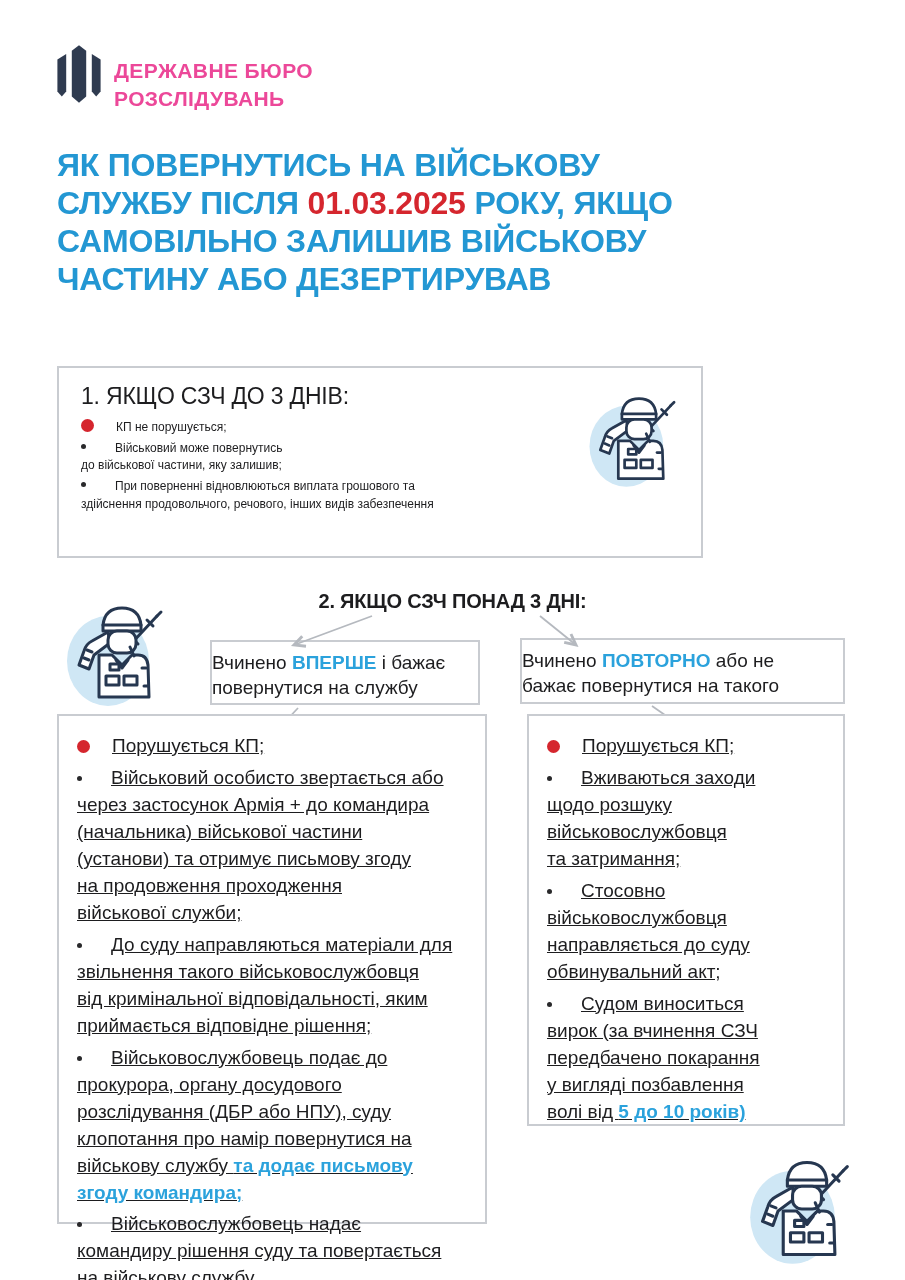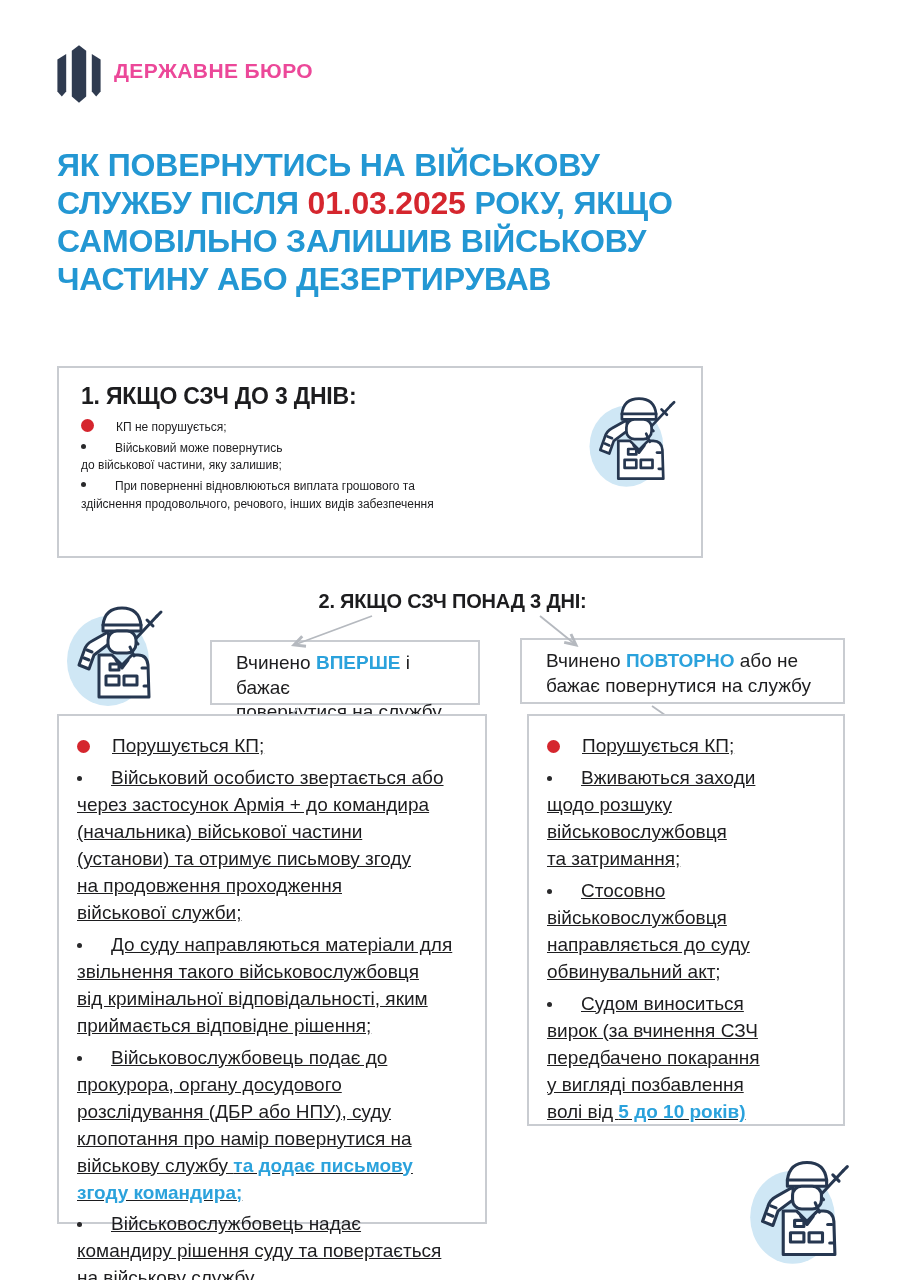--- a/index.html
+++ b/index.html
@@ -22,36 +22,36 @@
   .logo-text{position:absolute;left:114px;top:57px;font-size:21px;font-weight:700;
     color:#ec4899;line-height:1.33;letter-spacing:.4px;}
 
   
   .title{position:absolute;left:57px;top:146px;width:790px;font-size:32px;font-weight:700;
     color:var(--title-blue);line-height:1.19;letter-spacing:-.2px;white-space:pre-line;}
 
   
   .box{position:absolute;background:#fff;border:2px solid var(--border);}
   .box1{left:57px;top:366px;width:646px;height:192px;padding:15px 22px;}
-  .box-heading{font-size:23px;font-weight:700;color:var(--ink);margin-bottom:9px;letter-spacing:-.2px;}
+  .box-heading{font-size:23px;font-weight:400;color:var(--ink);margin-bottom:9px;letter-spacing:-.2px;}
 
   .item{white-space:pre-line;font-size:12px;line-height:1.43;margin-bottom:4px;color:var(--ink);}
   .bullet{display:inline-block;border-radius:50%;}
   .bullet.red{width:13px;height:13px;background:var(--red);margin-right:22px;vertical-align:-1px;}
   .bullet.dot{width:5px;height:5px;background:#29292b;margin-right:29px;vertical-align:3px;}
 
   .c-red{color:var(--red);}
   .c-blue{color:var(--blue);font-weight:700;}
   .title .c-red{font-weight:700;text-align:right;}
 
   
   .h2-sec2{position:absolute;left:0;top:590px;width:905px;text-align:center;
     font-size:20px;font-weight:700;color:var(--ink);letter-spacing:-.2px;}
   .branch{position:absolute;background:#fff;border:2px solid var(--border);
-    font-size:19px;line-height:1.3;padding:9px 24px;white-space:pre-line;}
+    font-size:19px;line-height:1.3;padding:9px 0;white-space:pre-line;}
   .branch-left{left:210px;top:640px;width:270px;height:65px;}
   .branch-right{left:520px;top:638px;width:325px;height:66px;}
 
   .content-left{left:57px;top:714px;width:430px;height:510px;padding:17px 18px;}
   .content-right{left:527px;top:714px;width:318px;height:412px;padding:17px 18px;}
   .content-left .item,.content-right .item{font-size:19px;line-height:1.42;margin-bottom:5px;text-decoration:underline;}
 
   
   .soldier{position:absolute;}
   .soldier.s1{left:585px;top:386px;width:108px;height:108px;}
@@ -96,20 +96,21 @@
 
   <svg class="logo-icon" viewBox="0 0 60 76">
     <g fill="#2f3b50">
       <polygon points="3,20 14,13 14,60 8.5,66 3,60"></polygon>
       <polygon points="46,13 57,20 57,60 51.5,66 46,60"></polygon>
       <polygon points="30,2 39,9 39,66 30,74 21,66 21,9"></polygon>
     </g>
   </svg>
   <div class="logo-text">
     <div>ДЕРЖАВНЕ БЮРО</div>
+    <div>РОЗСЛІДУВАНЬ</div>
   </div>
 
   <h1 class="title"><span>ЯК ПОВЕРНУТИСЬ НА ВІЙСЬКОВУ
 СЛУЖБУ ПІСЛЯ </span><span class="c-red">01.03.2025</span><span> РОКУ, ЯКЩО
 САМОВІЛЬНО ЗАЛИШИВ ВІЙСЬКОВУ
 ЧАСТИНУ АБО ДЕЗЕРТИРУВАВ</span></h1>
 
   <section class="box box1">
     <h2 class="box-heading">1.  ЯКЩО СЗЧ ДО 3 ДНІВ:</h2>
     <div>
@@ -125,21 +126,21 @@
     </svg>
 
   <h2 class="h2-sec2">2. ЯКЩО СЗЧ ПОНАД 3 ДНІ:</h2>
   <svg class="soldier s2" viewBox="0 0 120 120">
       <use href="#soldier-sym"></use>
     </svg>
 
   <div class="branch branch-left"><span>Вчинено </span><span class="c-blue">ВПЕРШЕ</span><span> і бажає
 повернутися на службу</span></div>
   <div class="branch branch-right"><span>Вчинено </span><span class="c-blue">ПОВТОРНО</span><span> або не
-бажає повернутися на службу</span></div>
+бажає повернутися на такого</span></div>
 
   <svg class="arrows" width="905" height="1280" viewBox="0 0 905 1280">
     <defs>
       <marker id="ah" markerWidth="10" markerHeight="10" refX="7" refY="4" orient="auto">
         <path d="M1,1 L7,4 L1,7" fill="none" stroke="#b5b9bf" stroke-width="1.6"></path>
       </marker>
     </defs>
     <g stroke="#b5b9bf" stroke-width="1.8" fill="none">
       <line x1="372" y1="616" x2="294" y2="645" marker-end="url(#ah)"></line>
       <line x1="540" y1="616" x2="576" y2="645" marker-end="url(#ah)"></line>

